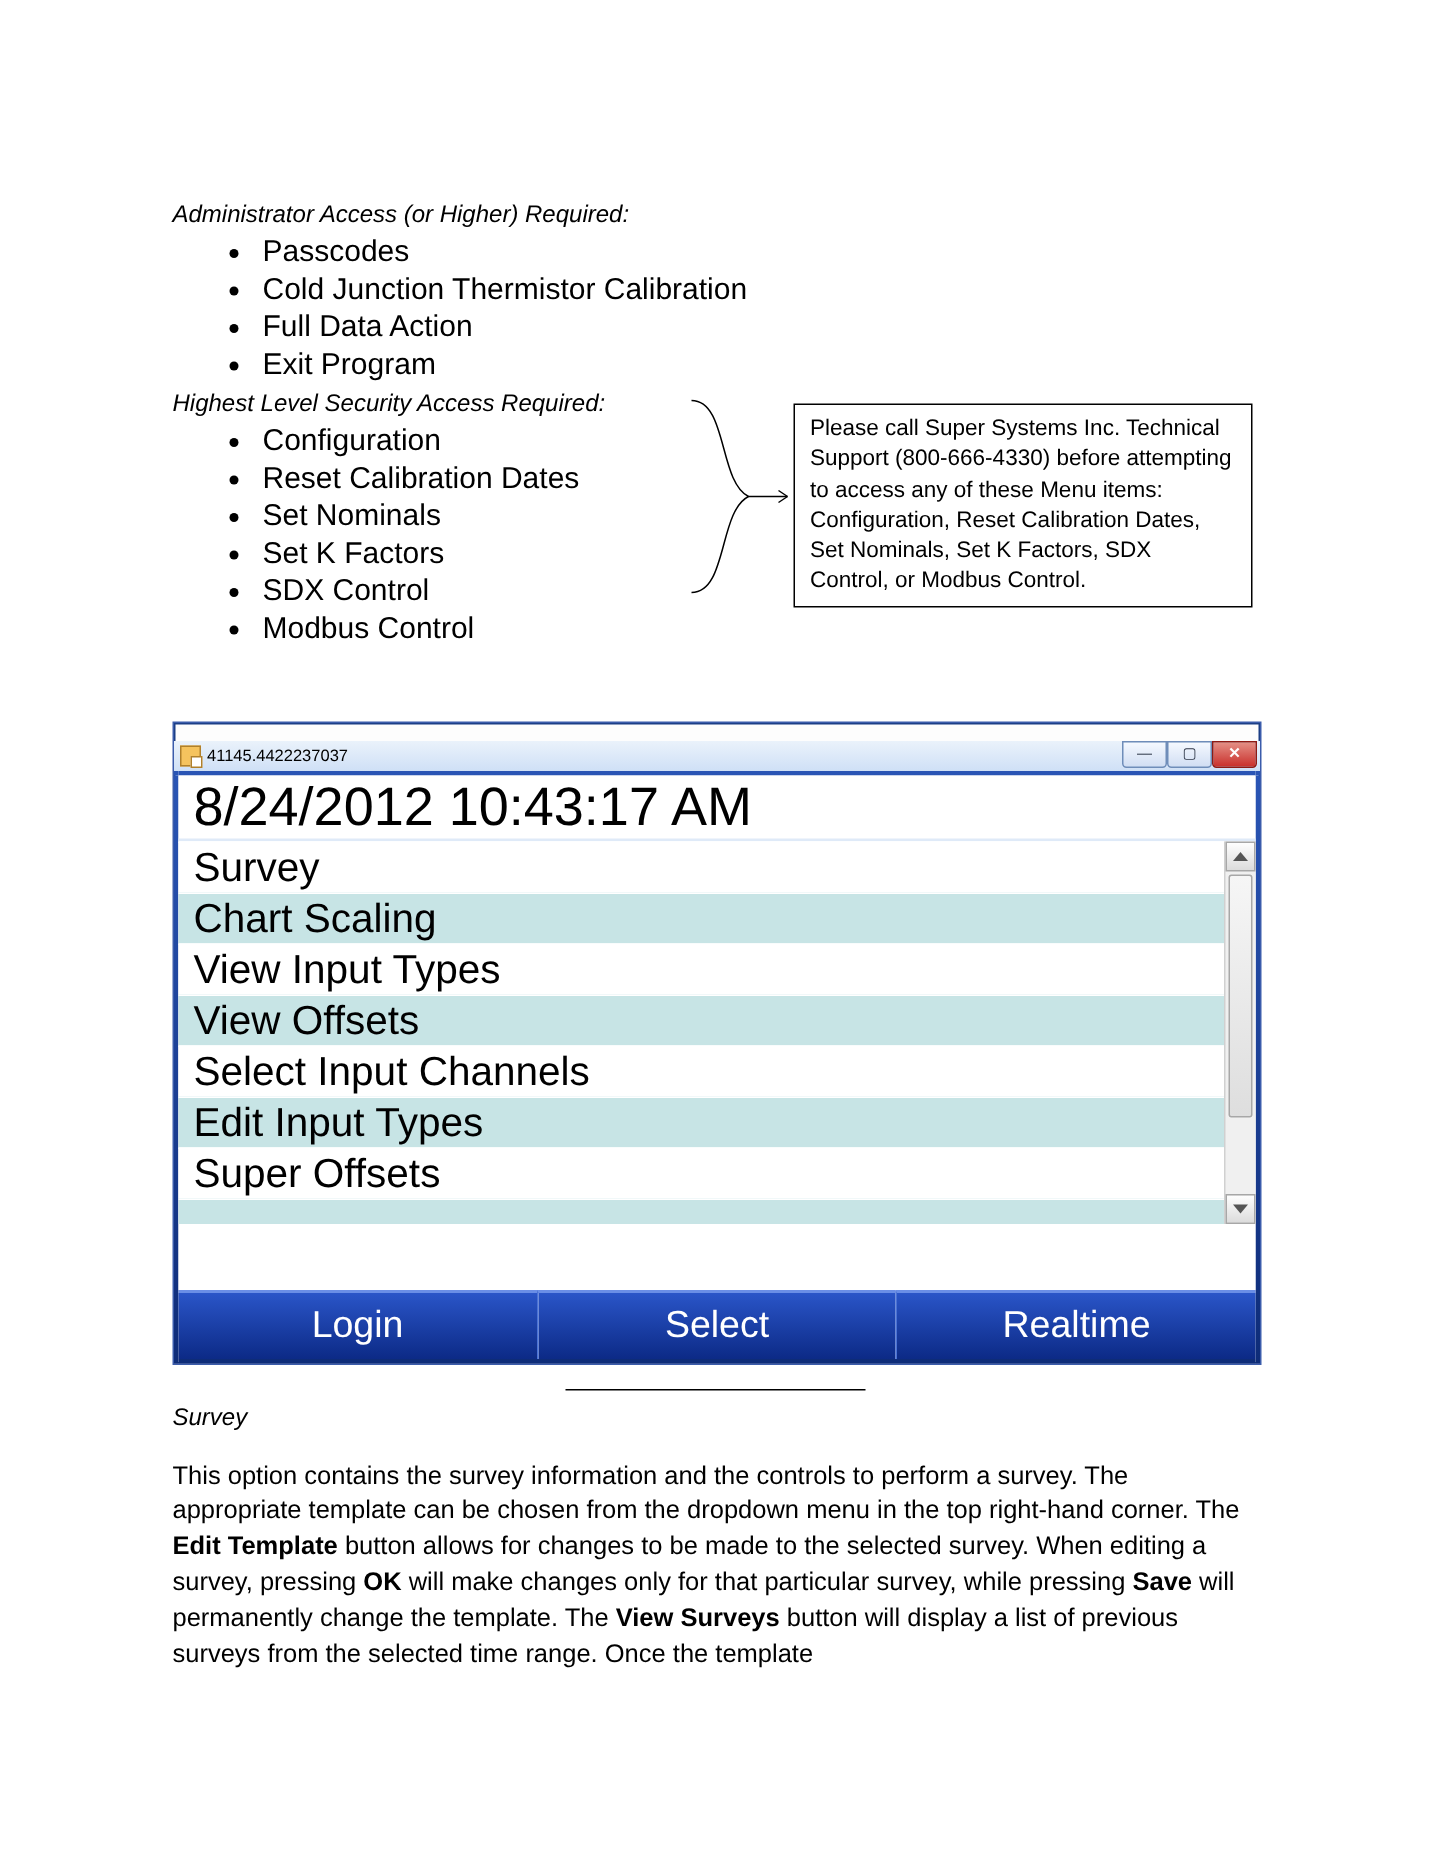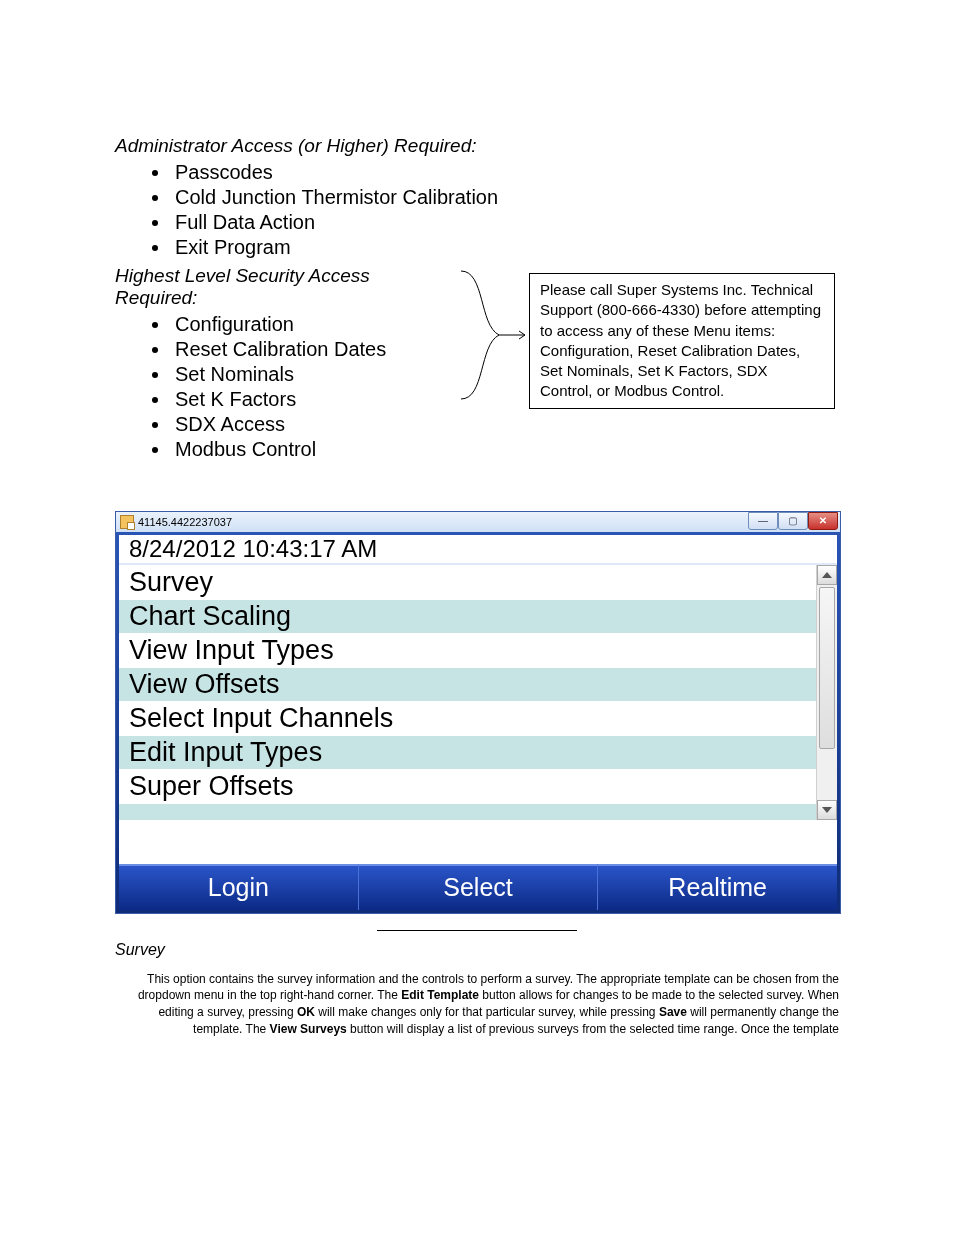--- a/index.html
+++ b/index.html
@@ -1,38 +1,38 @@
 <!DOCTYPE html>
 <html><head>
 <meta charset="utf-8">
 <style>
   html,body { margin:0; padding:0; background:#fff; }
   .page { width:954px; min-height:1235px; box-sizing:border-box; padding:135px 115px 60px 115px; font-family:"Segoe UI", Tahoma, Arial, sans-serif; color:#000; font-size:17px; }
-  .sec-hdr { font-style:italic; font-family:"Segoe UI", Tahoma, Arial, sans-serif; font-size:19px; margin:0 0 4px 0; }
+  .sec-hdr { font-style:italic; font-family:"Segoe UI", Tahoma, Arial, sans-serif; font-size:16px; margin:0 0 4px 0; }
   .bullets { margin:0 0 6px 0; padding:0 0 0 56px; font-family:"Segoe UI", Tahoma, Arial, sans-serif; font-size:20px; }
   .bullets li { list-style:disc; padding-left:4px; margin:2px 0; }
 
   .sec2-row { display:flex; align-items:flex-start; gap:0; position:relative; }
   .sec2-left { flex:0 0 340px; }
   .callout { width:284px; border:1px solid #000; padding:6px 10px; font-size:15px; line-height:1.35; font-family:"Segoe UI", Tahoma, Arial, sans-serif; margin-top:8px; }
   .brace-wrap { width:74px; position:relative; }
   .brace { width:74px; height:140px; }
 
   .app { margin-top:44px; border:1px solid #3b5cab; width:724px; background:linear-gradient(#fdfdfd,#fdfdfd); box-shadow:0 0 0 1px #1c3f86 inset; font-family:Arial, sans-serif; }
-  .titlebar { height:20px; background:linear-gradient(#eaf2fb,#cfe0f6); display:flex; align-items:center; font-size:11px; color:#000; padding:0 4px 0 4px; position:relative; }
+  .titlebar { height:20px; background:linear-gradient(#eaf2fb,#cfe0f6); display:flex; align-items:center; font-size:11px; color:#000; padding:0 4px 0 4px; position:relative;margin-top:12px; }
   .form-icon { width:12px; height:12px; margin-right:4px; display:inline-block; background:#f5c35e; border:1px solid #b0802b; position:relative; }
   .form-icon::after { content:""; position:absolute; right:-2px; bottom:-2px; width:6px; height:6px; background:#fff; border:1px solid #b0802b; }
   .win-controls { position:absolute; right:2px; top:0; display:flex; gap:0;}
   .win-btn { width:28px; height:16px; border:1px solid #6f8db9; background:linear-gradient(#f5f9ff,#d1def3); border-radius:0 0 3px 3px; position:relative; }
   .win-btn.close { background:linear-gradient(#e48f85,#c9302c); border-color:#8e1a14; }
   .win-btn .g { position:absolute; left:50%; top:50%; transform:translate(-50%,-50%); font-size:10px; line-height:1; font-family:Arial; color:#30394a;}
   .win-btn.close .g { color:#fff; font-weight:bold; }
 
   .app-inner { border:3px solid; border-image:linear-gradient(#2a55b5,#0e2c78) 1; padding:0; }
-  .datetime { font-size:24px; font-family:Arial; padding:0 10px; background:#fff; border-bottom:2px solid #dfeaf8; }
+  .datetime { font-size:36px; font-family:Arial; padding:0 10px; background:#fff; border-bottom:2px solid #dfeaf8; }
 
   .list-wrap { position:relative; background:#fff; }
   .menu-list { font-size:27px; font-family:Arial; }
   .menu-row { padding:0 10px; line-height:1.22; border-top:1px solid #fff; }
   .menu-row:nth-child(odd){ background:#ffffff; }
   .menu-row:nth-child(even){ background:#c7e4e5; } 
   .menu-row.partial { height:16px; overflow:hidden; line-height:34px; }
 
   .vscroll { position:absolute; right:0; top:0; bottom:0; width:20px; background:#f0f0f0; border-left:1px solid #d0d0d0; }
   .vsb-btn { position:absolute; left:0; width:20px; height:20px; background:linear-gradient(#fefefe,#dcdcdc); border:1px solid #a7a7a7; box-sizing:border-box; display:flex; align-items:center; justify-content:center; }
@@ -42,21 +42,21 @@
   .vsb-thumb { position:absolute; left:2px; right:2px; top:22px; height:160px; background:linear-gradient(#f6f6f6,#dedede); border:1px solid #a7a7a7; border-radius:2px; }
 
   .gap { height:44px; background:#fff; }
 
   .btn-bar { display:flex; height:46px; }
   .big-btn { flex:1; background:linear-gradient(#2a55c8,#0c2a86); color:#fff; font-size:25px; font-family:Arial; display:flex; align-items:center; justify-content:center; border-left:1px solid #4a72d6; border-top:2px solid #6a8ee6; cursor:pointer;text-align:center; }
   .big-btn:first-child { border-left:none; }
 
   .hr { width:200px; border-top:1px solid #000; margin:16px auto 10px auto; }
   .survey-hdr { font-style:italic; font-size:16px; }
-  .body-text { font-size:12px; line-height:1.4; font-family:"Segoe UI", Tahoma, Arial, sans-serif; text-align:right; }
+  .body-text { font-size:17px; line-height:1.4; font-family:"Segoe UI", Tahoma, Arial, sans-serif; text-align:left; }
   .body-text b { font-family:Arial; font-weight:bold; }
 </style>
 </head>
 <body>
 
 <div class="page">
 
   <div class="sec-hdr">Administrator Access (or Higher) Required:</div>
   <ul class="bullets">
     <li>Passcodes</li>
@@ -66,21 +66,21 @@
   </ul>
 
   <div class="sec2-row">
     <div class="sec2-left">
       <div class="sec-hdr">Highest Level Security Access Required:</div>
       <ul class="bullets">
         <li>Configuration</li>
         <li>Reset Calibration Dates</li>
         <li>Set Nominals</li>
         <li>Set K Factors</li>
-        <li>SDX Access</li>
+        <li>SDX Control</li>
         <li>Modbus Control</li>
       </ul>
     </div>
     <div class="brace-wrap">
       <svg class="brace" viewBox="0 0 74 140">
         <path d="M6 6 C 30 6, 24 60, 44 70 C 24 80, 30 134, 6 134" fill="none" stroke="#000" stroke-width="1"></path>
         <path d="M44 70 L 70 70" fill="none" stroke="#000" stroke-width="1"></path>
         <path d="M70 70 l -6 -4 M70 70 l -6 4" fill="none" stroke="#000" stroke-width="1"></path>
       </svg>
     </div>

